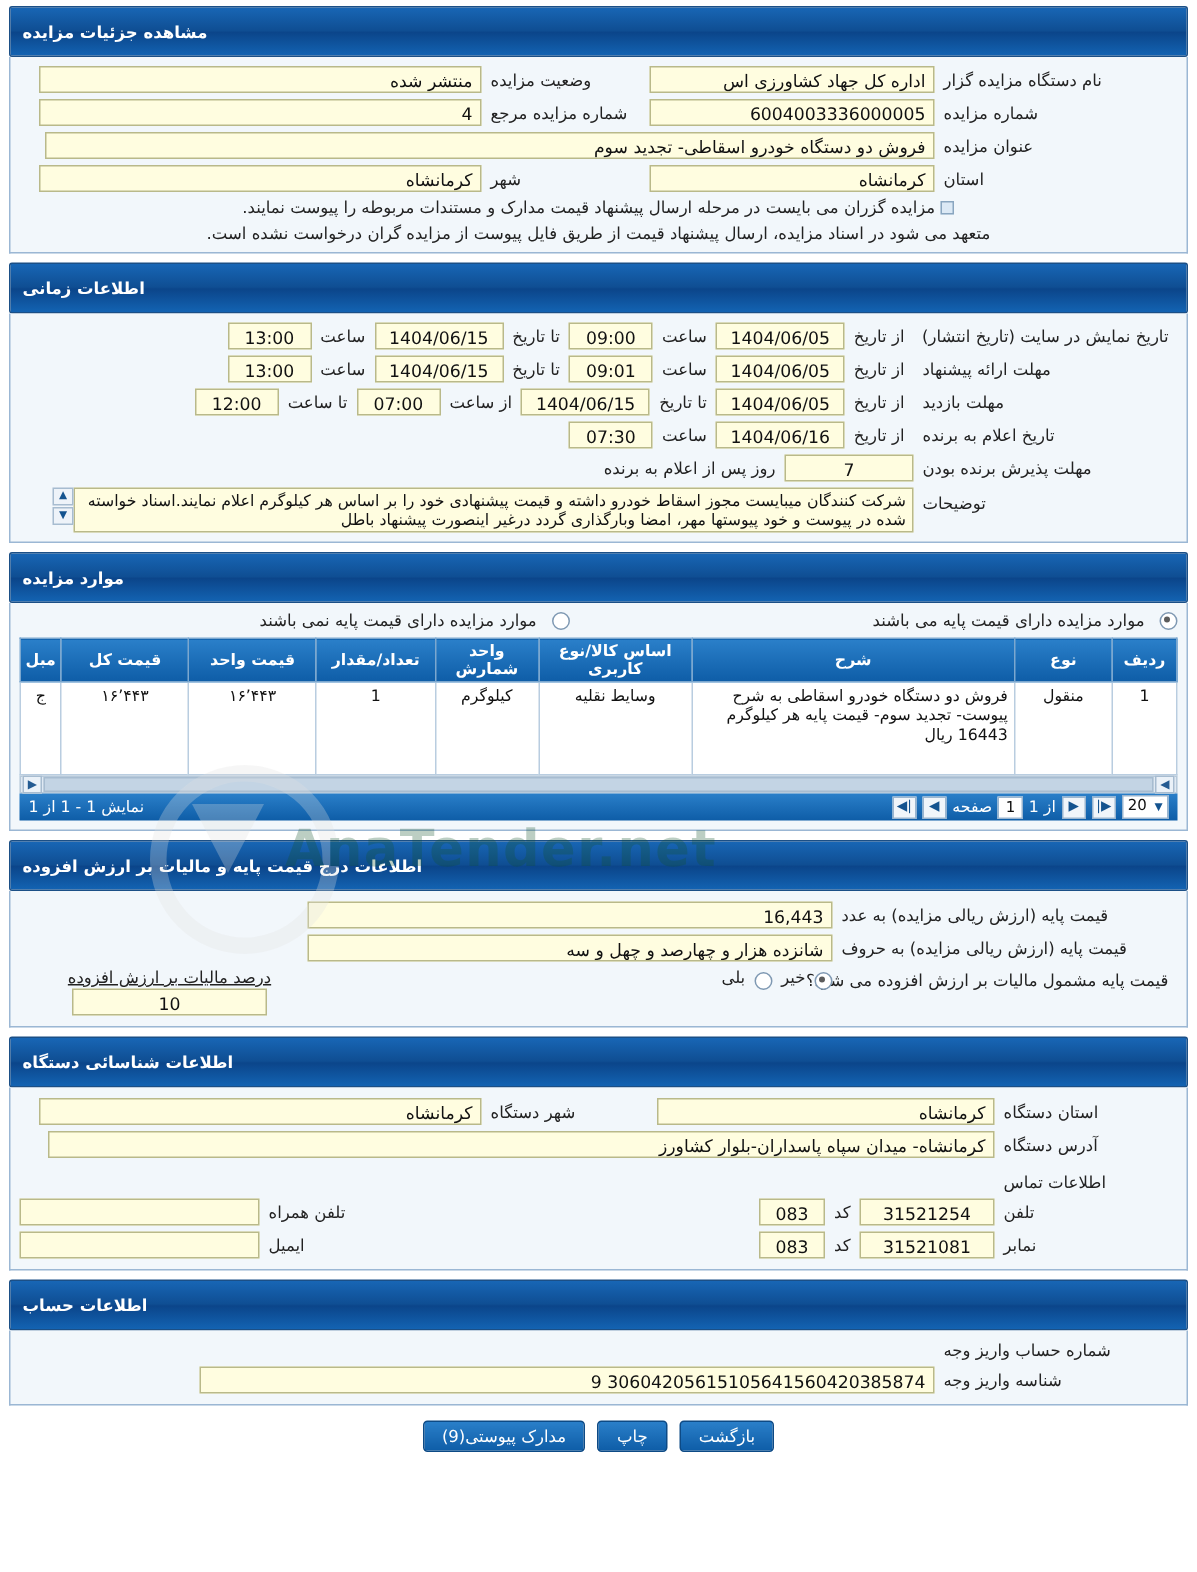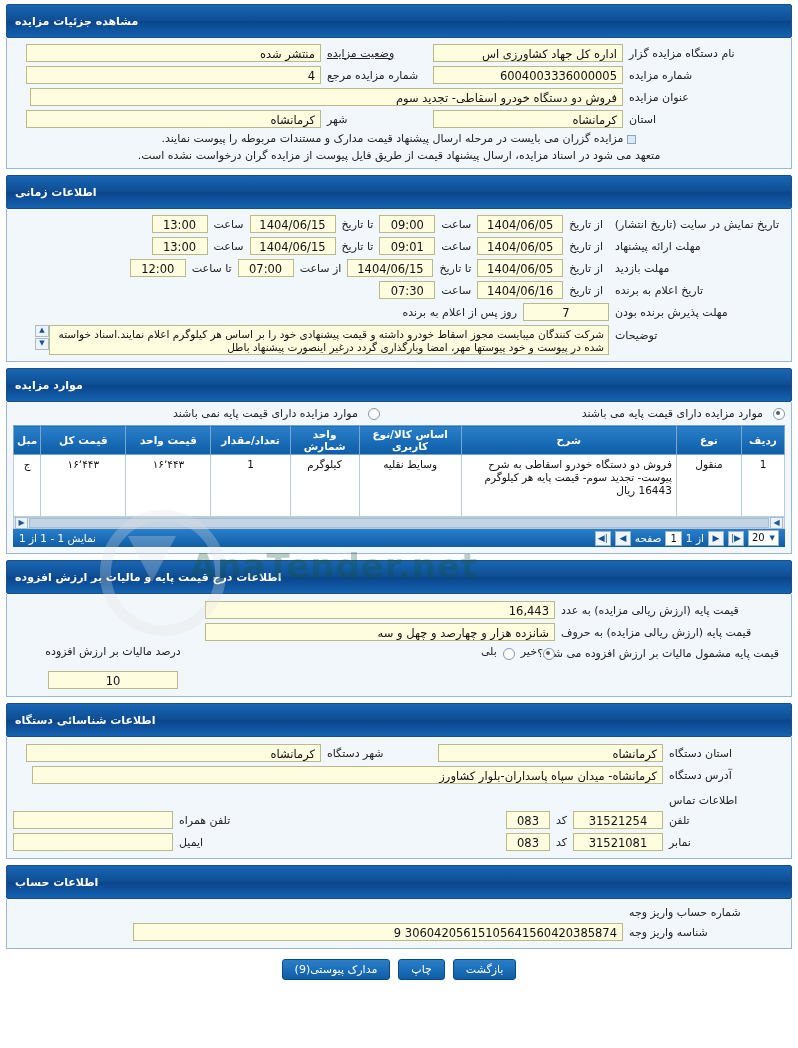--- a/index.html
+++ b/index.html
@@ -143,21 +143,21 @@
 
   <div class="sec-wrap" style="padding-top:4px;">
     <div class="sec-bar">
       <span style="margin-right:auto;">مشاهده جزئیات مزایده</span>
     </div>
     <div class="panel" style="padding:4px 0;">
 
       <div class="row">
         <div class="lbl" style="width:150px;text-align:left;">نام دستگاه مزایده گزار</div>
         <div class="fld" style="width:190px;">اداره کل جهاد کشاورزی اس</div>
-        <div class="lbl" style="width:100px;text-align:left;text-decoration:underline;">وضعیت مزایده</div>
+        <div class="lbl" style="width:100px;text-align:left;">وضعیت مزایده</div>
         <div class="fld" style="width:295px;">منتشر شده</div>
       </div>
 
       <div class="row">
         <div class="lbl" style="width:150px;text-align:left;">شماره مزایده</div>
         <div class="fld" style="width:190px;">6004003336000005</div>
         <div class="lbl" style="width:100px;text-align:left;">شماره مزایده مرجع</div>
         <div class="fld" style="width:295px;">4</div>
       </div>
 
@@ -334,21 +334,21 @@
         <div class="fld" style="width:350px;">شانزده هزار و چهارصد و چهل و سه</div>
       </div>
 
       <div class="row" style="align-items:flex-start;">
         <div class="lbl" style="width:218px;text-align:left;padding-top:2px;">قیمت پایه مشمول مالیات بر ارزش افزوده می شود؟</div>
         <span class="radio on" style="margin-top:3px;"></span>
         <span class="lbl">خیر</span>
         <span class="radio" style="margin-top:3px;"></span>
         <span class="lbl">بلی</span>
         <div style="margin-right:auto;display:flex;flex-direction:column;align-items:center;width:180px;">
-          <div class="lbl" style="padding:0 0 13px 0;">درصد مالیات بر ارزش افزوده</div>
+          <div class="lbl" style="padding:0 0 1px 0;text-decoration:underline;">درصد مالیات بر ارزش افزوده</div>
           <div class="fld" style="width:130px;text-align:center;">10</div>
         </div>
         <span style="width:10px;"></span>
       </div>
     </div>
   </div>
 
   <div class="sec-wrap" style="margin-top:6px;">
     <div class="sec-bar">
       <span style="margin-right:auto;">اطلاعات شناسائی دستگاه</span>

